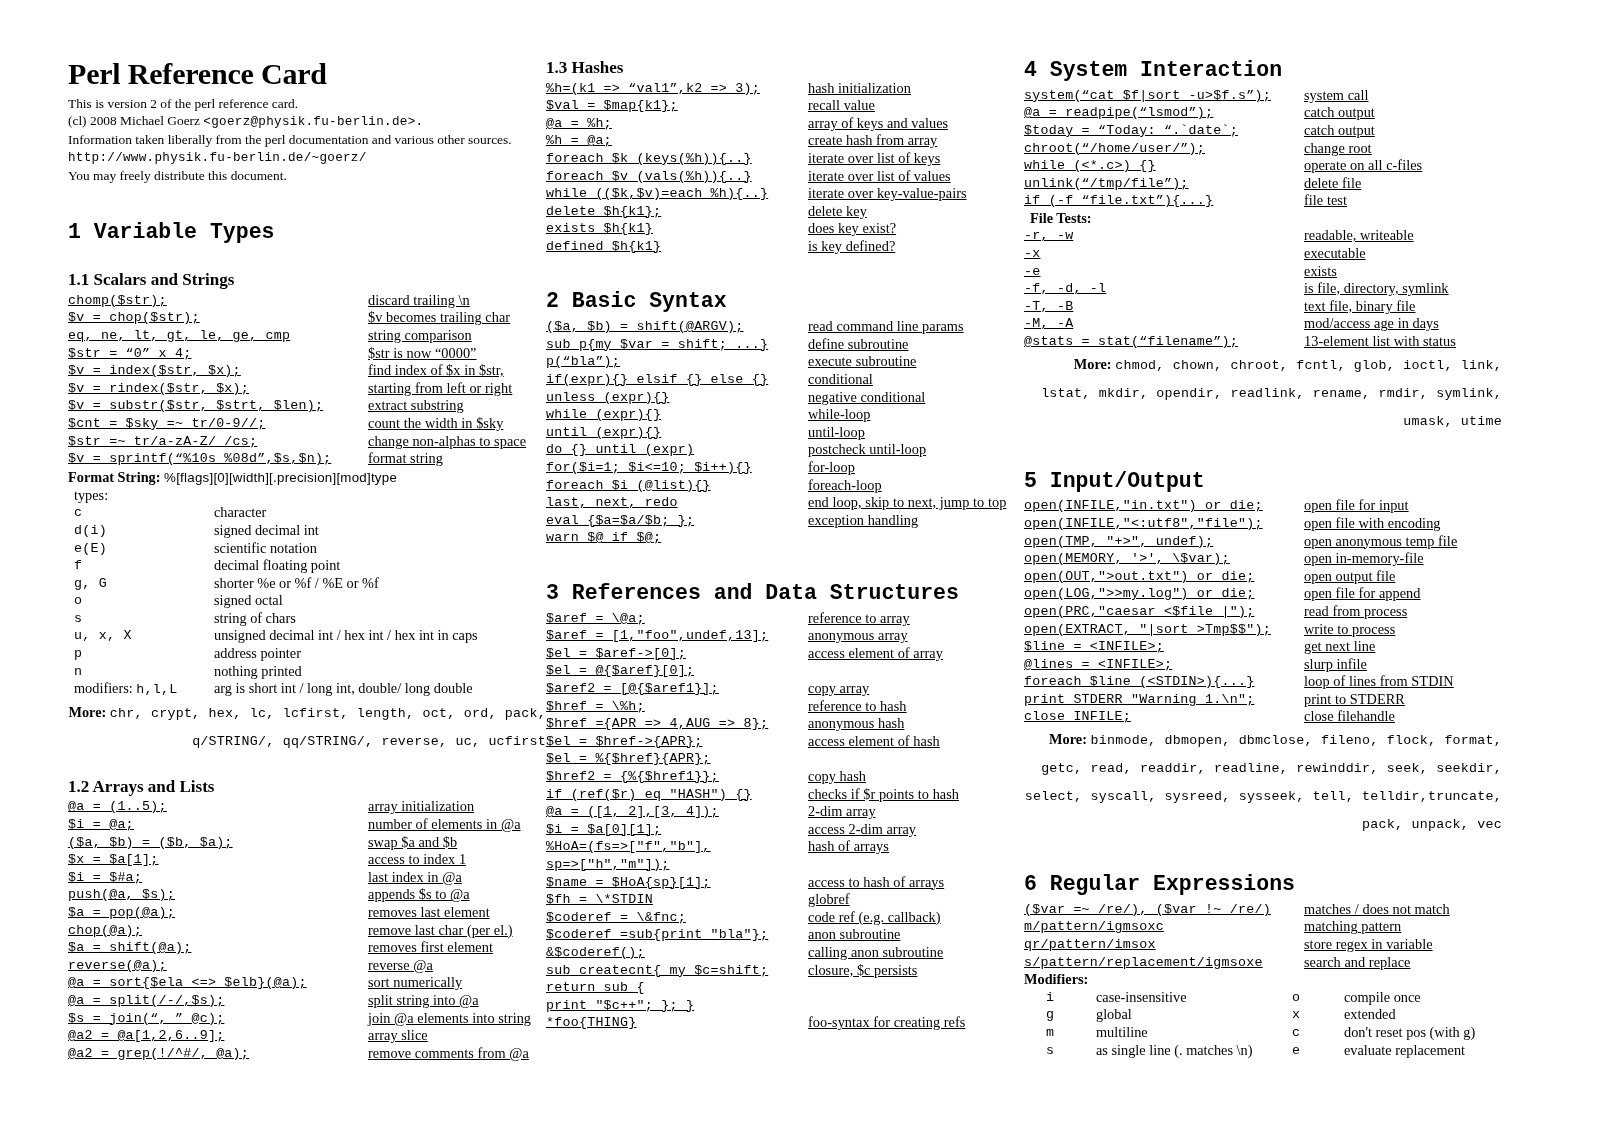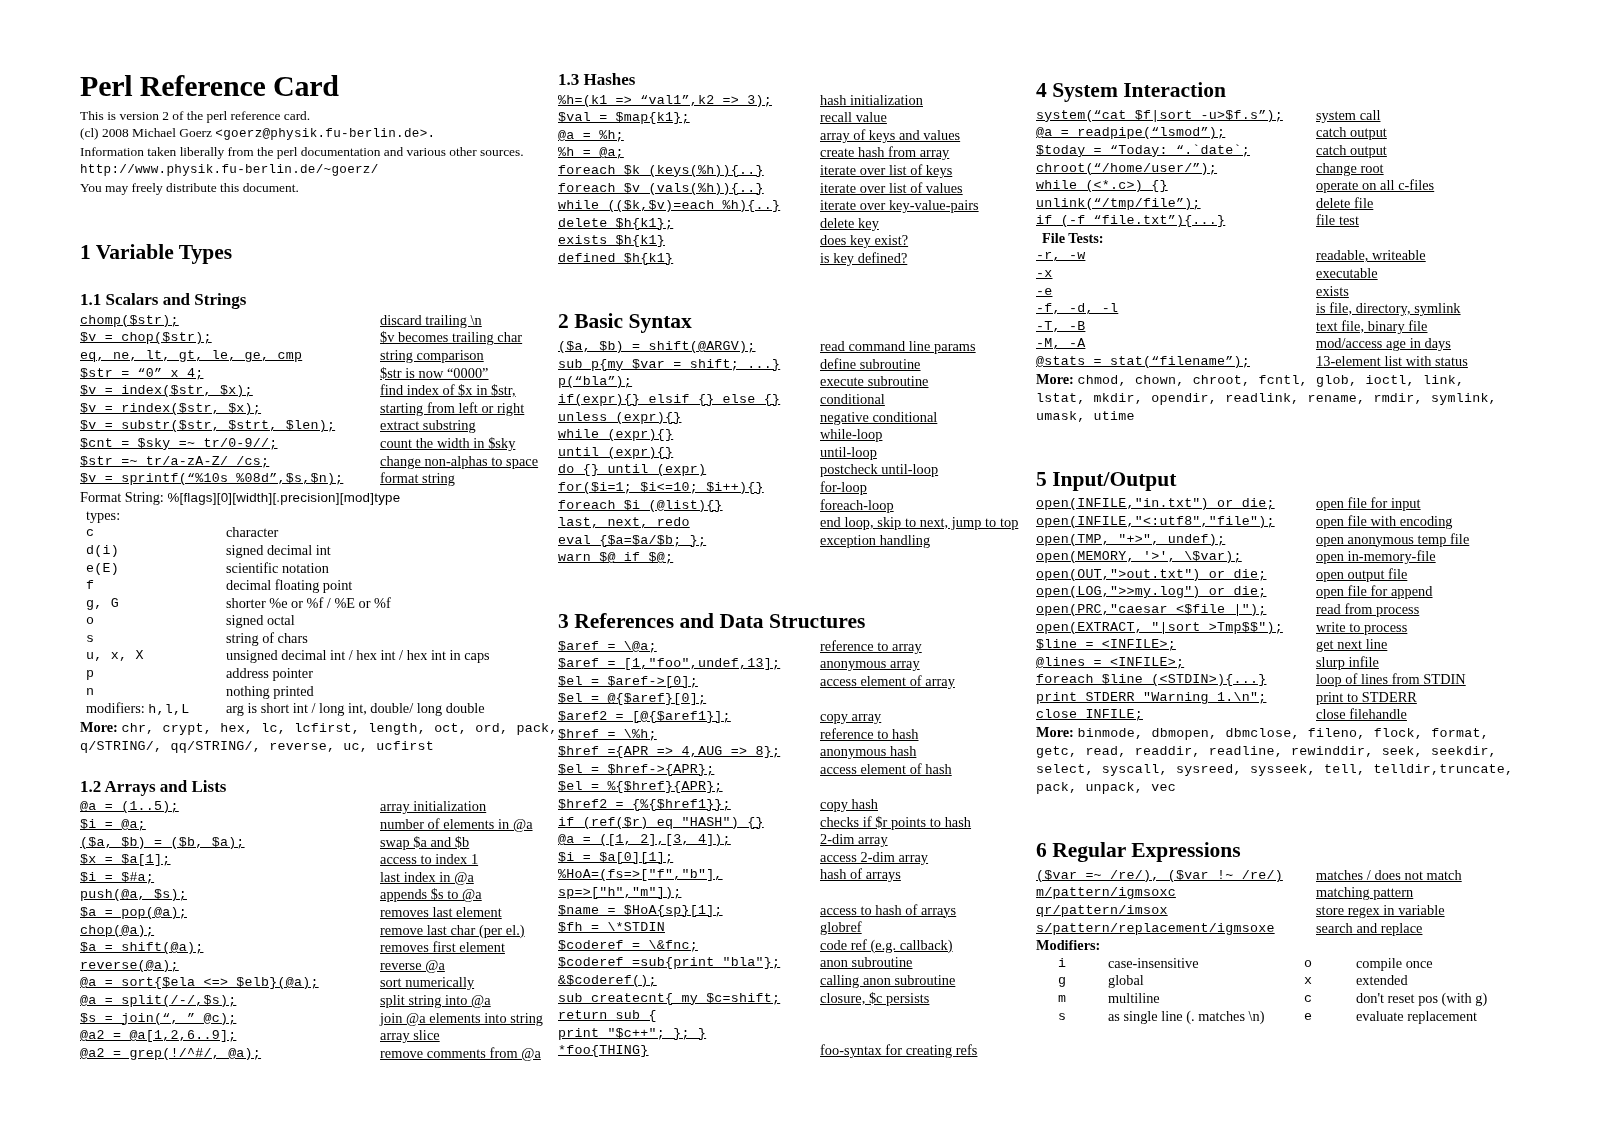--- a/index.html
+++ b/index.html
@@ -11,21 +11,21 @@
     width: 1600px;
     height: 1131px;
     font-family: "Liberation Serif", serif;
     color: #000000;
     overflow: hidden;
   }
   .page {
     position: relative;
     width: 1384px;
     height: 1131px;
-    padding: 12px;
+    padding: 0;
     box-sizing: border-box;
   }
   .columns {
     display: flex;
     gap: 0px;
     padding: 58px 60px 0 68px;
     box-sizing: border-box;
   }
   .col {
     width: 478px;
@@ -47,24 +47,24 @@
     margin-bottom: 2px;
     white-space: nowrap;
   }
   .subtitle .mono {
     font-family: "Liberation Mono", monospace;
     font-size: 12.6px;
     letter-spacing: 0.3px;
     margin-top: 32px;
   }
   h2.sec {
-    font-family: Liberation Serif, serif;
+    font-family: Liberation Mono, monospace;
     font-size: 21.5px;
     font-weight: bold;
-    margin: 8px 0 4px 0;
+    margin: 0 0 4px 0;
     line-height: 1.15;
   }
   h3.subsec {
     font-family: "Liberation Serif", serif;
     font-size: 17px;
     font-weight: bold;
     margin: 0 0 2px 0;
     line-height: 1.15;
   }
   .gap-lg { height: 34px; }
@@ -97,21 +97,21 @@
   .w-a td.code { width: 300px; }
   .w-b td.code { width: 262px; }
   .w-c td.code { width: 280px; }
 
   .fmtline {
     font-family: "Liberation Serif", serif;
     font-size: 14.3px;
     line-height: 18px;
     padding-left: 0px;
   }
-  .fmtline b { font-weight: normal; }
+  .fmtline b { font-weight: bold; }
   .fmtline .mono {
     font-family: Liberation Sans, sans-serif;
     font-size: 13.3px;
     letter-spacing: 0.25px;
     margin-top: 26px;
   }
   .typeslabel {
     font-family: "Liberation Serif", serif;
     font-size: 14.3px;
     line-height: 17.6px;
@@ -136,21 +136,22 @@
     letter-spacing: 0 !important;
   }
   td.t-ser .mono {
     font-family: "Liberation Mono", monospace;
     font-size: 13.3px;
     letter-spacing: 0.25px;
   }
   .more {
     font-family: "Liberation Serif", serif;
     font-size: 14.3px;
-    line-height: 16px;
+    line-height: 26px;
+    text-align: right;
   }
   .more b { font-weight: bold; }
   .more .mono {
     font-family: "Liberation Mono", monospace;
     font-size: 13.3px;
     letter-spacing: 0.25px;
   }
   .boldlabel {
     font-family: "Liberation Serif", serif;
     font-size: 14.3px;

